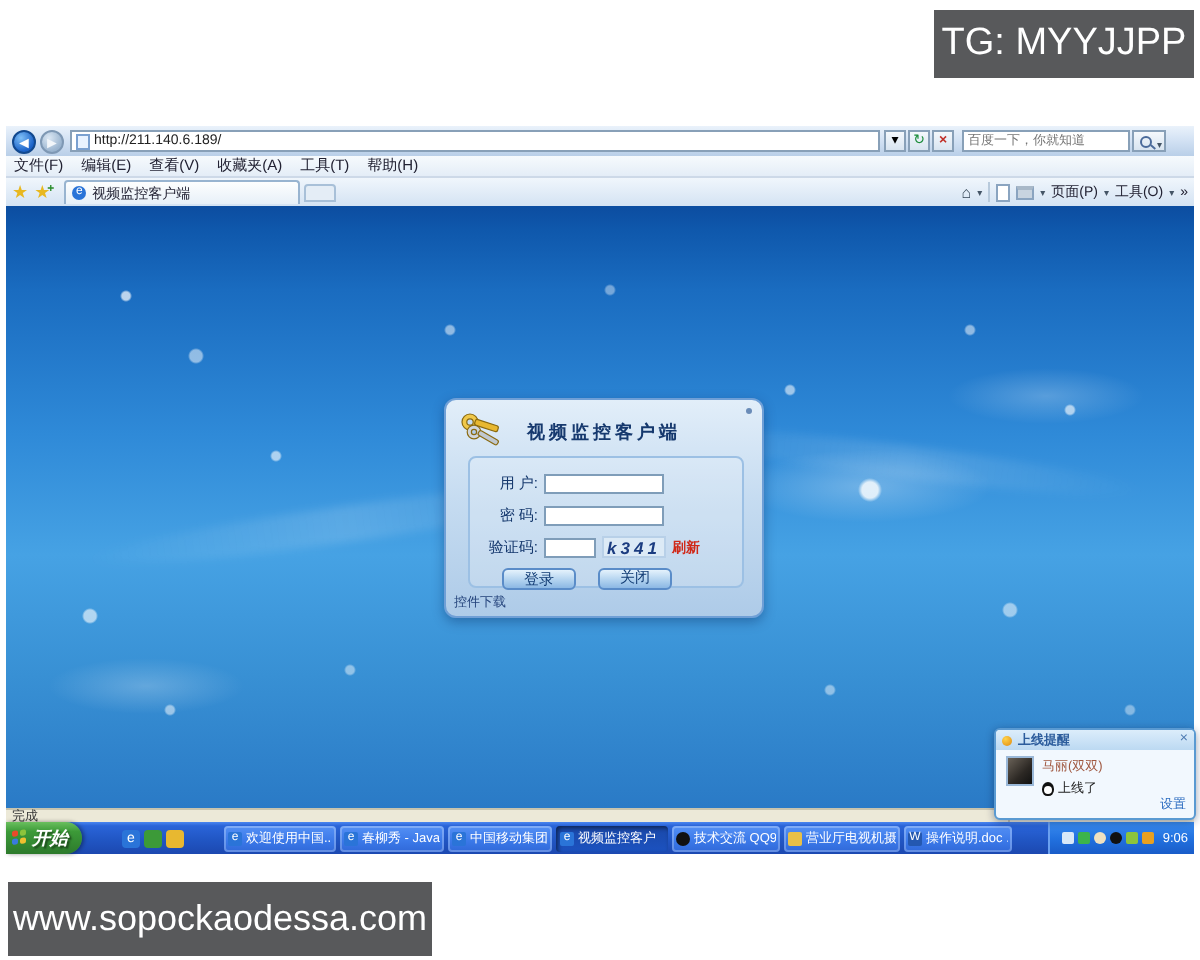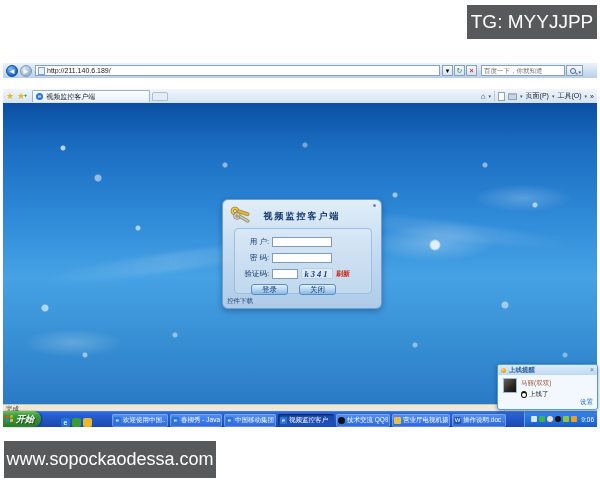--- a/index.html
+++ b/index.html
@@ -147,21 +147,21 @@
   .qq-set { position:absolute; right:4px; bottom:2px; font-size:6.5px; color:#2c6cc0; }
 
   
   .statusbar { left:0; top:352px; width:594px; height:7px; background:#ece9d8;
     border-top:1px solid #c8c4ae; display:flex; align-items:center; padding:0 3px; }
   .statusbar span { font-size:6.5px; color:#333; line-height:7px; }
   .statusbar .zone { margin-left:auto; width:90px; height:5px; border-left:1px solid #c8c4ae; }
 
   
   .taskbar { left:0; top:359px; width:594px; height:16px;
-    background:linear-gradient(180deg,#4a86f0 0%,#2a64d8 12%,#2156c4 55%,#1c48b0 100%); display:flex; align-items:flex-end;gap:16px; }
+    background:linear-gradient(180deg,#4a86f0 0%,#2a64d8 12%,#2156c4 55%,#1c48b0 100%); display:flex; align-items:center;gap:16px; }
   .startbtn { width:38px; height:16px; border-radius:0 8px 8px 0; display:flex; align-items:center; padding-left:3px;
     background:linear-gradient(180deg,#6abf5e 0%,#3c9a38 30%,#2d7a2c 100%); box-shadow:1px 0 2px rgba(0,0,0,.4); }
   .flag { width:8px; height:8px; display:grid; grid-template-columns:3px 3px; grid-template-rows:3px 3px; gap:1px;
     transform:skewY(-6deg); margin-right:2px; }
   .flag i { border-radius:1px; } .flag i:nth-child(1){background:#e84a2a;} .flag i:nth-child(2){background:#8cc43c;}
   .flag i:nth-child(3){background:#3a7ae0;} .flag i:nth-child(4){background:#f0c030;}
   .startbtn span { color:#fff; font-size:9px; font-weight:bold; font-style:italic; text-shadow:1px 1px 1px rgba(0,0,0,.5); }
   .qlaunch { display:flex; align-items:center; gap:2px; padding:0 4px; }
   .ql-ico { width:9px; height:9px; border-radius:2px; font-size:7px; line-height:9px; text-align:center; color:#fff; }
   .tasks { display:flex; gap:2px; align-items:center; }
@@ -195,20 +195,28 @@
     <div class="mini refresh">↻</div>
     <div class="mini stop">×</div>
     <div class="searchbox">
       <input placeholder="百度一下，你就知道" style="">
     </div>
     <div class="magbtn">
         <span class="car">▾</span>
       </div>
   </div>
 
+  <div class="abs menubar">
+    <span>文件(F)</span>
+    <span>编辑(E)</span>
+    <span>查看(V)</span>
+    <span>收藏夹(A)</span>
+    <span>工具(T)</span>
+    <span>帮助(H)</span>
+  </div>
 
   <div class="abs tabrow">
     <div class="star">★</div>
     <div class="star add">★</div>
     <div class="tab">
       <div class="ie-ico2">e</div>
       <span>视频监控客户端</span>
     </div>
     <div class="newtab"></div>
     <div class="cmdbar">
@@ -248,21 +256,21 @@
       <div class="d-panel"></div>
 
       <div class="d-row" style="left:12px; top:52px; width:136px;">
         <div class="d-label">密 码:</div>
         <input class="d-input" style="width: 60px;" type="password">
       </div>
       <div class="d-row" style="left:12px; top:36px; width:136px;">
         <div class="d-label">用 户:</div>
         <input class="d-input" style="width: 60px;">
       </div>
-      <div class="d-row" style="left:12px; top:68px; width:146px;font-family:Liberation Serif, serif;">
+      <div class="d-row" style="left:12px; top:68px; width:146px;">
         <div class="d-label">验证码:</div>
         <input class="d-input" style="width: 26px;">
         <div class="captcha">k341</div>
         <div class="refresh-link">刷新</div>
       </div>
 
       <div class="d-btn" style="left:28px;">登录</div>
       <div class="d-btn" style="left:76px;font-family:Liberation Mono, monospace;">关闭</div>
       <div class="d-download">控件下载</div>
     </div>

